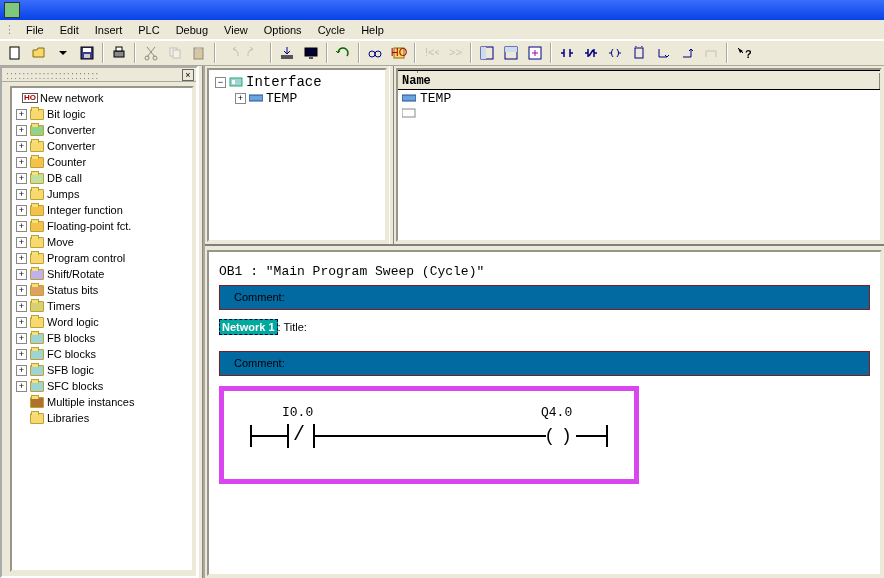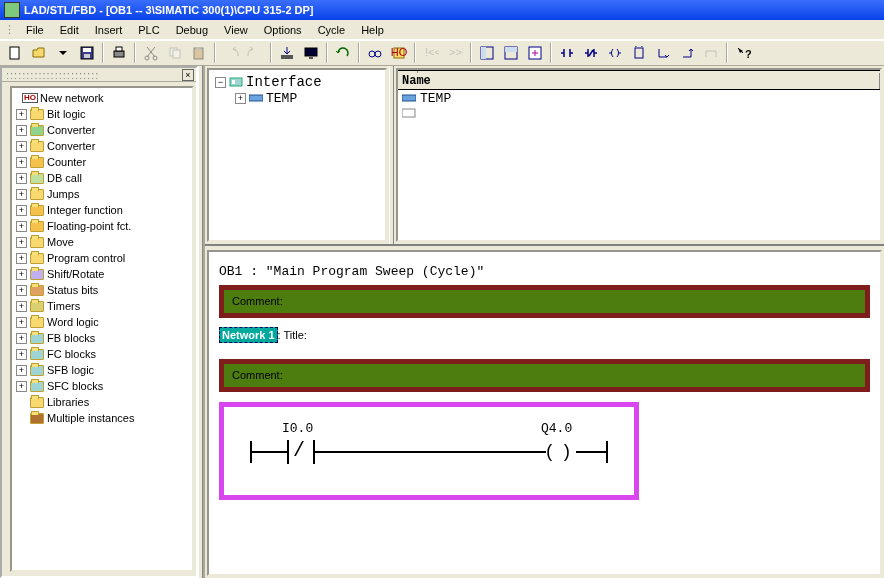--- a/index.html
+++ b/index.html
@@ -39,21 +39,21 @@
 .interface-tree { width: 180px; background: #fff; border: 2px inset #ece9d8; margin: 2px; padding: 4px; }
 .contents-panel { flex: 1; display: flex; flex-direction: column; margin: 2px; }
 .contents-header { background: #ece9d8; padding: 2px 4px; font-family: "Courier New", monospace; font-size: 12px; }
 .contents-table { flex: 1; background: #fff; border: 2px inset #ece9d8; }
 .contents-table .hdr { background: #ece9d8; border-bottom: 1px solid #000; border-top: 1px solid #000; display: flex; flex-direction: column; }
 .contents-table .hdr .cell { border-right: 1px solid #888; padding: 1px 4px; font-weight: bold; font-family: "Courier New", monospace; font-size: 12px; }
 .contents-table .row { display: flex; align-items: center; padding: 1px 4px; }
 
 .ladder-panel { flex: 1; background: #fff; border: 2px inset #ece9d8; margin: 4px 2px 2px 2px; padding: 12px 10px; overflow: hidden; }
 .ladder-panel .obtitle { font-family: "Courier New", monospace; font-size: 13px; margin-bottom: 6px; }
-.comment-box { background: #4d7c0f; border: 5px solid #7f1d1d; padding: 4px 8px; font-family: "Courier New", monospace; font-size: 13px; margin-bottom: 10px; }
+.comment-box { background: #0369a1; border: 1px solid #7f1d1d; padding: 4px 14px; font-family: "Courier New", monospace; font-size: 13px; margin-bottom: 10px; }
 .network-line { margin-bottom: 16px; font-family: "Courier New", monospace; font-size: 13px; }
 .network-badge { background: #00a99d; color: #fff; font-weight: bold; padding: 1px 2px; border: 1px dashed #005; }
 
 .rung-box { border: 5px solid #d946ef; padding: 14px 20px 24px 20px; width: 420px; margin-top: 10px; position: relative; height: 98px; }
 .rung-label-left { position: absolute; top: 14px; left: 58px; font-family: "Courier New", monospace; font-size: 13px; }
 .rung-label-right { position: absolute; top: 14px; left: 317px; font-family: "Courier New", monospace; font-size: 13px; }
 .rung-wire { position: absolute; top: 44px; left: 26px; right: 26px; height: 2px; background: #000; }
 .rung-left-rail { position: absolute; top: 34px; left: 26px; width: 2px; height: 22px; background: #000; }
 .rung-right-rail { position: absolute; top: 34px; right: 26px; width: 2px; height: 22px; background: #000; }
 .nc-contact { position: absolute; top: 33px; left: 63px; width: 28px; height: 24px; background: #fff; }
@@ -63,21 +63,20 @@
 .coil { position: absolute; top: 34px; left: 322px; width: 30px; height: 22px; background: #fff; display: flex; align-items: center; justify-content: center; font-family: "Courier New", monospace; font-size: 18px; letter-spacing: 6px; }
 
 .badge-small { display: inline-block; font-size: 8px; padding: 0 1px; border: 1px solid #555; background: #fff; color: #a00; font-weight: bold; line-height: 8px; }
 .vline-splitter { width: 5px; background: #ece9d8; border-left: 1px solid #fff; border-right: 1px solid #888; cursor: col-resize; }
 </style>
 </head>
 <body>
 
 <div class="titlebar">
   <div class="icon"></div>
-  <span>LAD/STL/FBD  - [OB1 -- 3\SIMATIC 300(1)\CPU 315-2 DP]</span>
 </div>
 
 <div class="menubar">
   <span class="dragger">⋮</span>
   <span class="menu-item">File</span>
   <span class="menu-item">Edit</span>
   <span class="menu-item">Insert</span>
   <span class="menu-item">PLC</span>
   <span class="menu-item">Debug</span>
   <span class="menu-item">View</span>
@@ -398,30 +397,30 @@
           <div class="tree-item">
             <span class="expander">+</span>
             <span class="ticon">
               <span class="folder-icon" style="background:#9fd4d4"></span>
             </span>
             <span class="tlabel">SFC blocks</span>
           </div>
           <div class="tree-item">
             <span style="width:13px;display:inline-block"></span>
             <span class="ticon">
+              <span class="folder-icon" style="background:#b07030"></span>
+            </span>
+            <span class="tlabel">Multiple instances</span>
+          </div>
+          <div class="tree-item">
+            <span style="width:13px;display:inline-block"></span>
+            <span class="ticon">
               <span class="folder-icon" style="background:#f7d96f"></span>
             </span>
             <span class="tlabel">Libraries</span>
-          </div>
-          <div class="tree-item">
-            <span style="width:13px;display:inline-block"></span>
-            <span class="ticon">
-              <span class="folder-icon" style="background:#b07030"></span>
-            </span>
-            <span class="tlabel">Multiple instances</span>
           </div>
         </div>
     </div>
   </div>
 
   <div class="vline-splitter"></div>
 
   <div class="right-area">
 
     <div class="upper-split">

